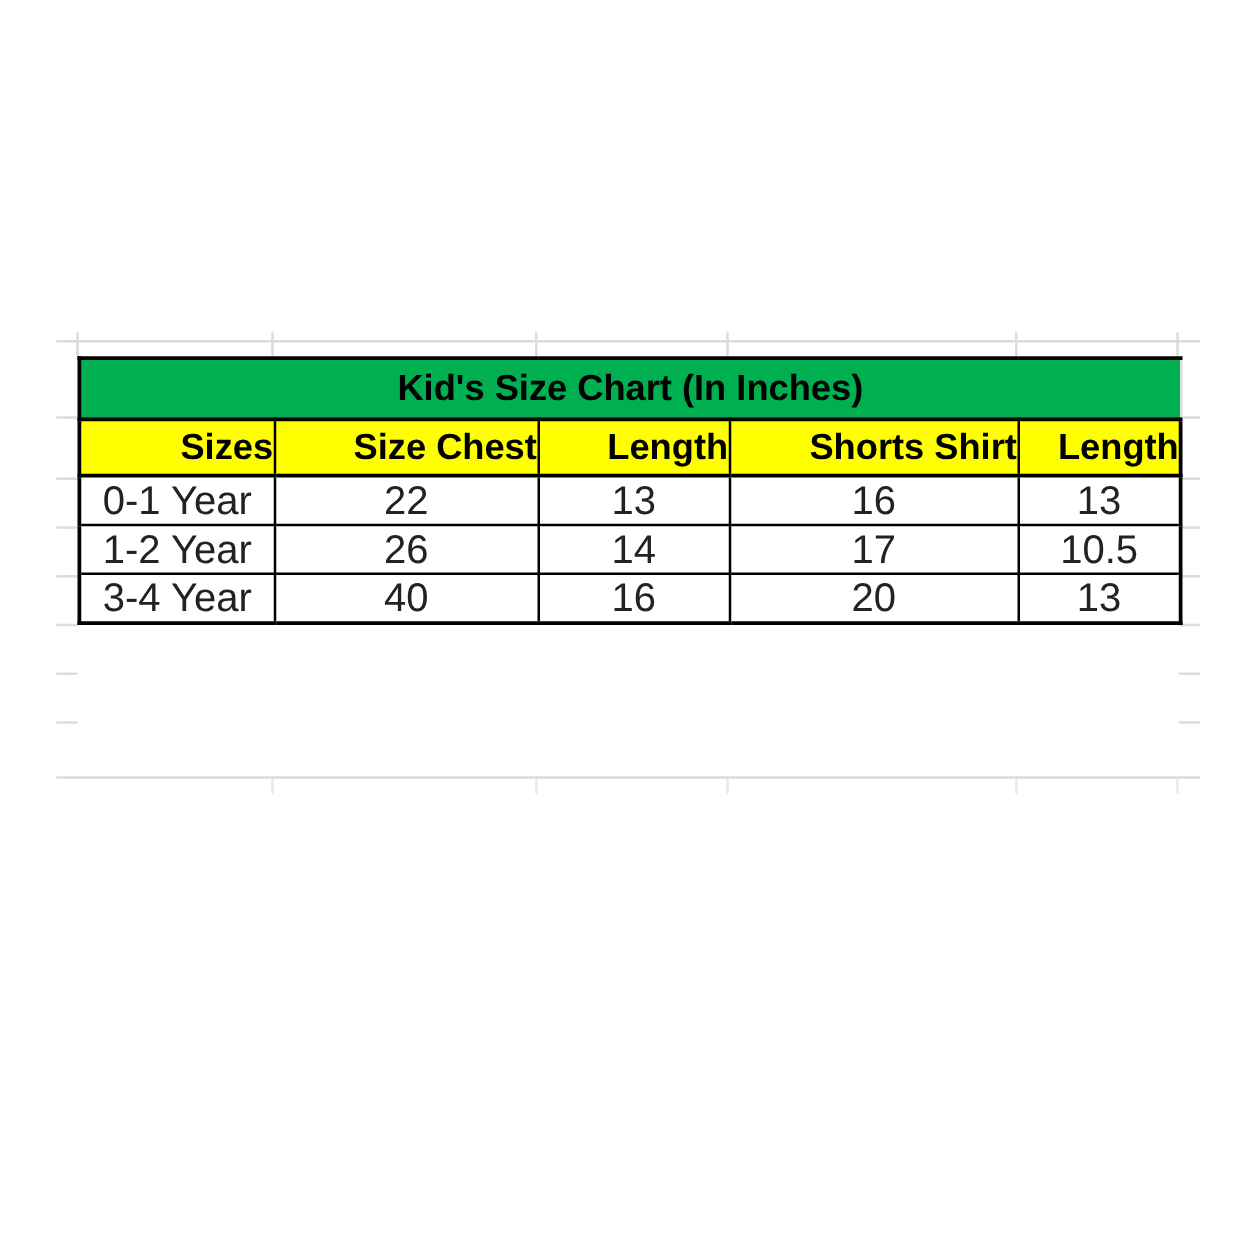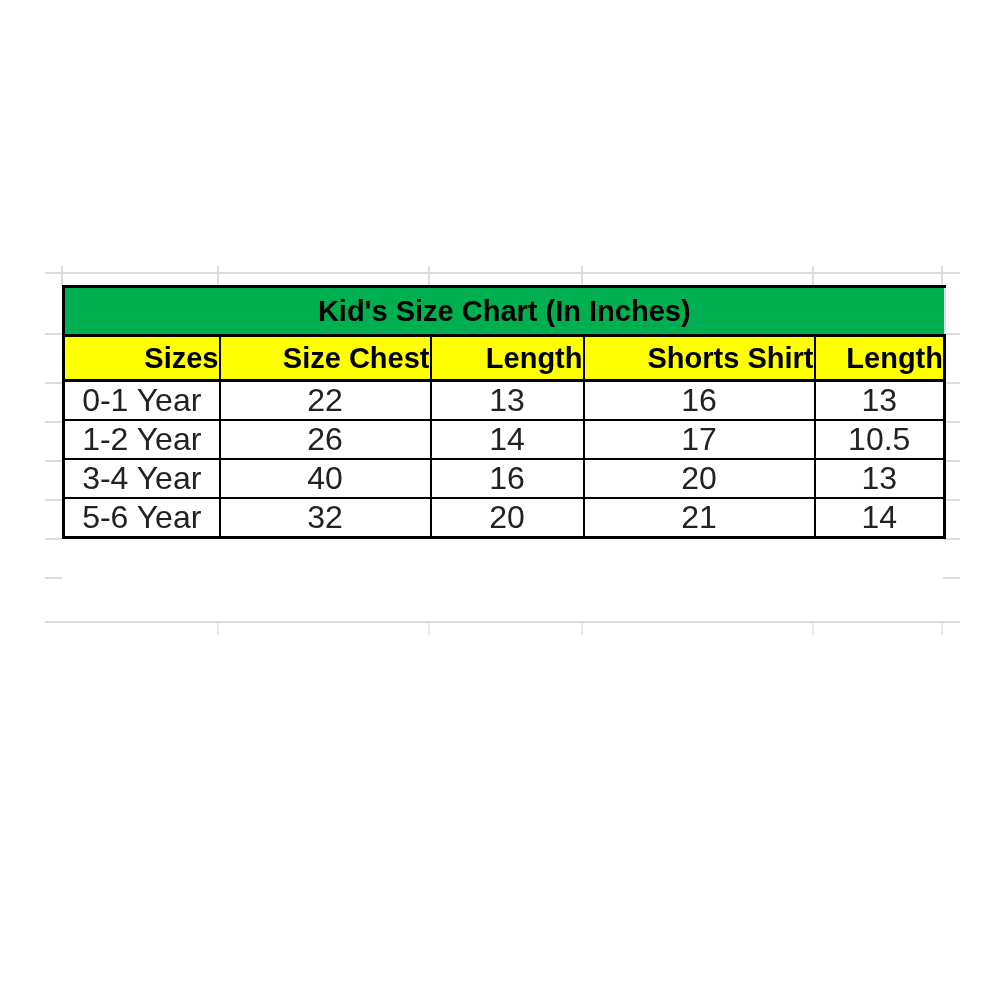--- a/index.html
+++ b/index.html
@@ -134,22 +134,15 @@
         <td>17</td>
         <td>10.5</td>
       </tr>
       <tr class="data-row">
         <td>3-4 Year</td>
         <td>40</td>
         <td>16</td>
         <td>20</td>
         <td>13</td>
       </tr>
-      <tr class="data-row">
-        <td>5-6 Year</td>
-        <td>32</td>
-        <td>20</td>
-        <td>21</td>
-        <td>14</td>
-      </tr>
     </tbody>
   </table>
 </div>
 
 </body></html>

